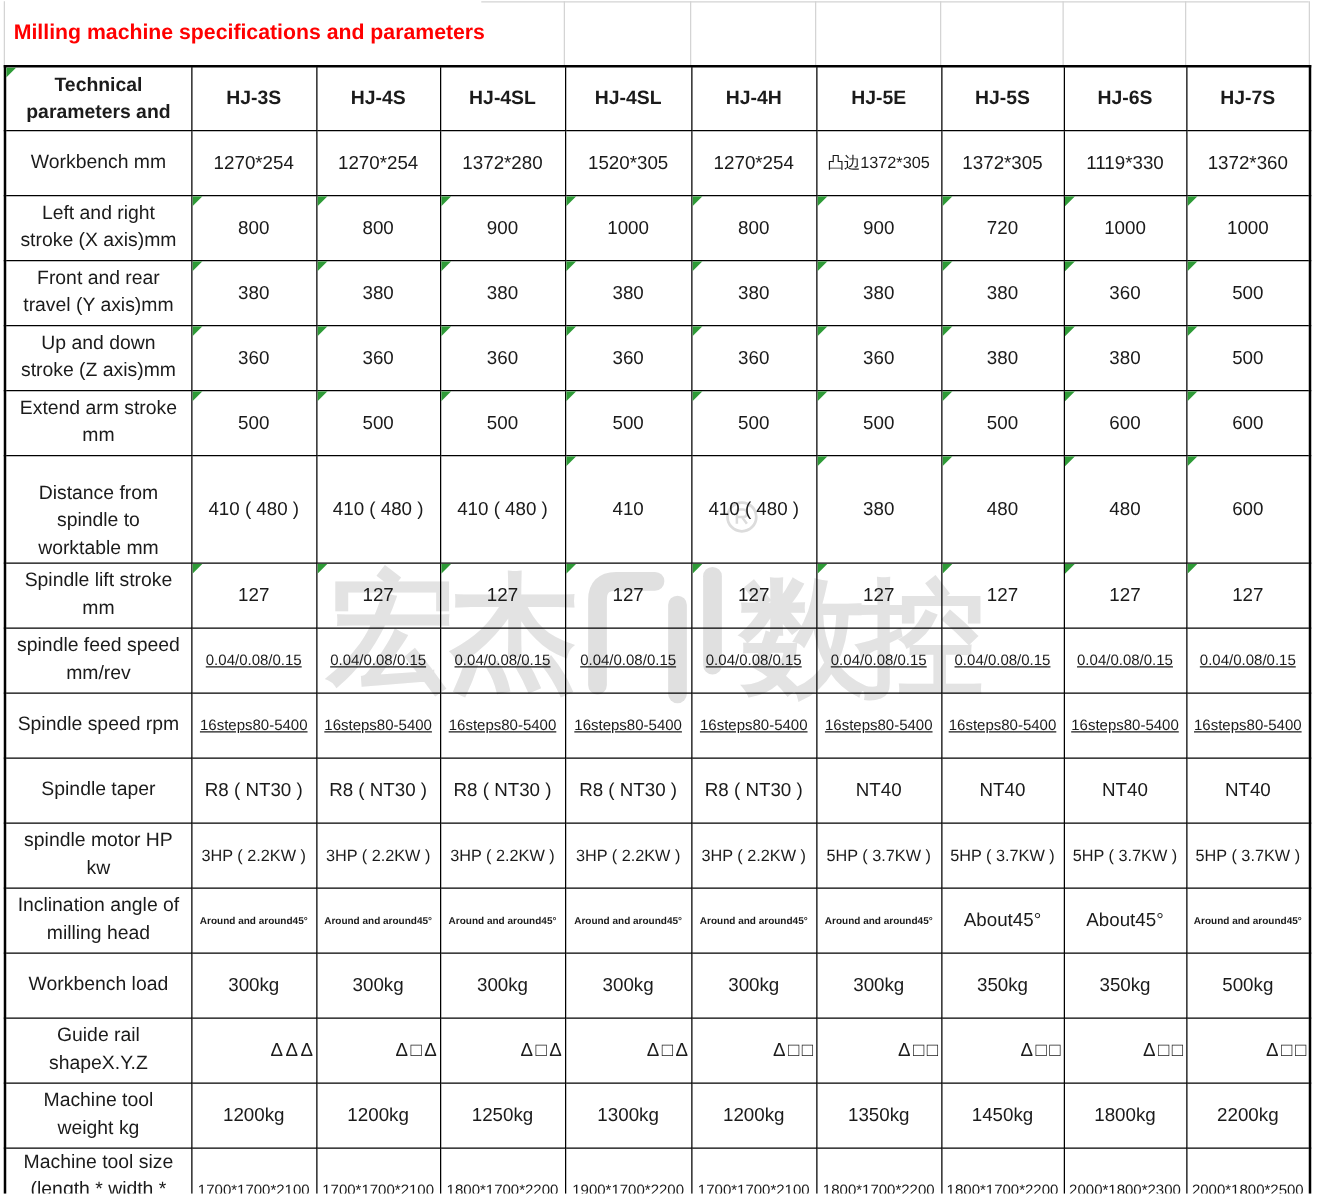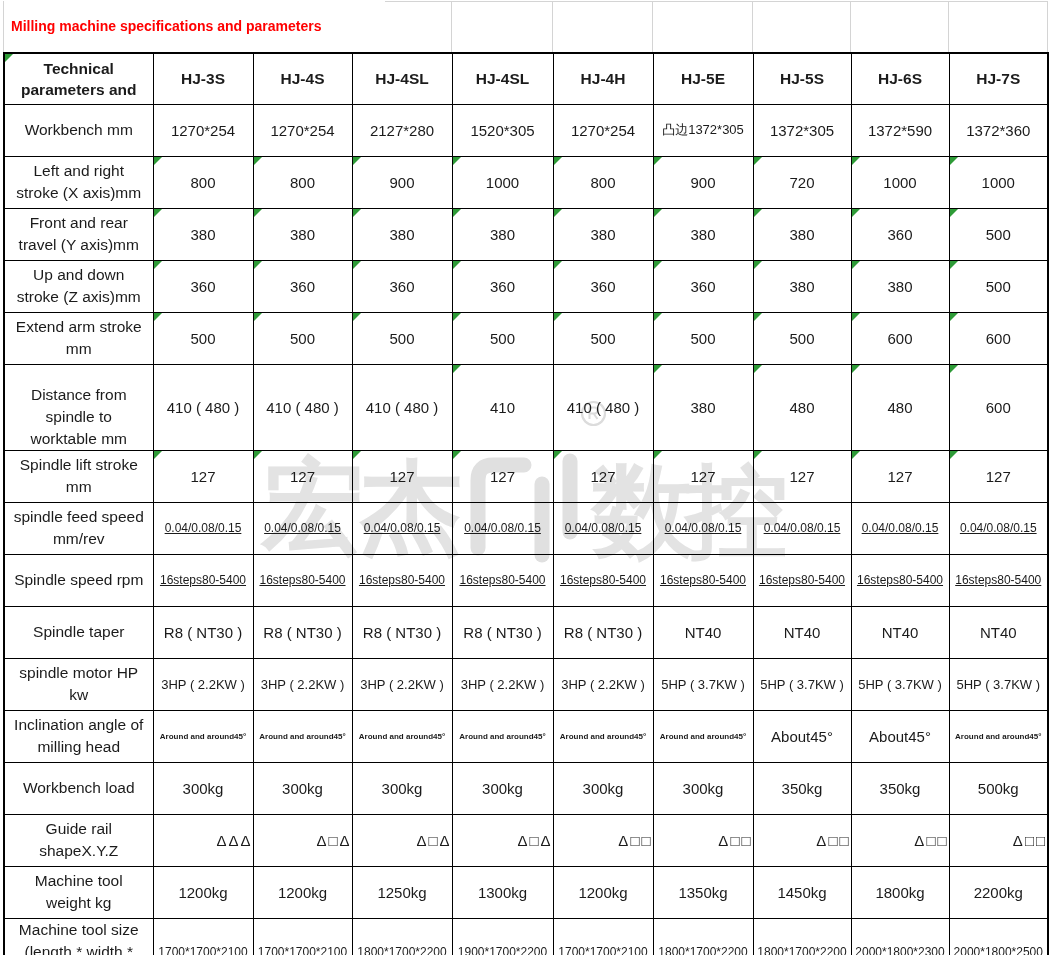--- a/index.html
+++ b/index.html
@@ -1,21 +1,21 @@
 <!DOCTYPE html>
 <html><head>
 <meta charset="utf-8">
 <style>
   html,body{margin:0;padding:0;background:#fff;}
   .page{position:relative;width:1054px;height:955px;background:#fff;overflow:hidden;
         font-family:"Liberation Sans","DejaVu Sans",sans-serif;color:#1b1b1b;}
 
   
   .title-bar{position:absolute;left:3px;top:0;height:52px;display:flex;align-items:center;
-             padding-left:8px;font-weight:bold;font-size:14px;color:#ff0000;z-index:3;white-space:nowrap;}
+             padding-left:8px;font-weight:bold;font-size:17px;color:#ff0000;z-index:3;white-space:nowrap;}
 
   
   .grid-v{position:absolute;width:1px;top:1px;height:51px;background:#d4d4d4;z-index:1;}
   .grid-h{position:absolute;height:1px;top:1px;left:385px;width:662px;background:#d4d4d4;z-index:1;}
 
   
   .wm{position:absolute;z-index:0;color:#e3e3e3;}
   .wm-char{position:absolute;font-size:102px;line-height:108px;font-weight:bold;
            font-family:"DejaVu Serif","Liberation Serif",serif;}
   .wm-c0{left:262px;top:452px;}
@@ -111,26 +111,26 @@
           <th><span>HJ-7S</span></th>
         </tr>
       </thead>
     <tbody>
         <tr>
           <td class="lbl">
             <span class="line">Workbench mm</span>
           </td>
           <td class="val"><span>1270*254</span></td>
           <td class="val"><span>1270*254</span></td>
-          <td class="val"><span>2127*280</span></td>
+          <td class="val"><span>1372*280</span></td>
           <td class="val"><span>1520*305</span></td>
           <td class="val"><span>1270*254</span></td>
           <td class="val md"><span>凸边1372*305</span></td>
           <td class="val"><span>1372*305</span></td>
-          <td class="val"><span>1372*590</span></td>
+          <td class="val"><span>1119*330</span></td>
           <td class="val"><span>1372*360</span></td>
         </tr>
         <tr>
           <td class="lbl">
             <span class="line">Left and right</span>
             <span class="line">stroke (X axis)mm</span>
           </td>
           <td class="val"><span>800</span><span class="tri"></span></td>
           <td class="val"><span>800</span><span class="tri"></span></td>
           <td class="val"><span>900</span><span class="tri"></span></td>

